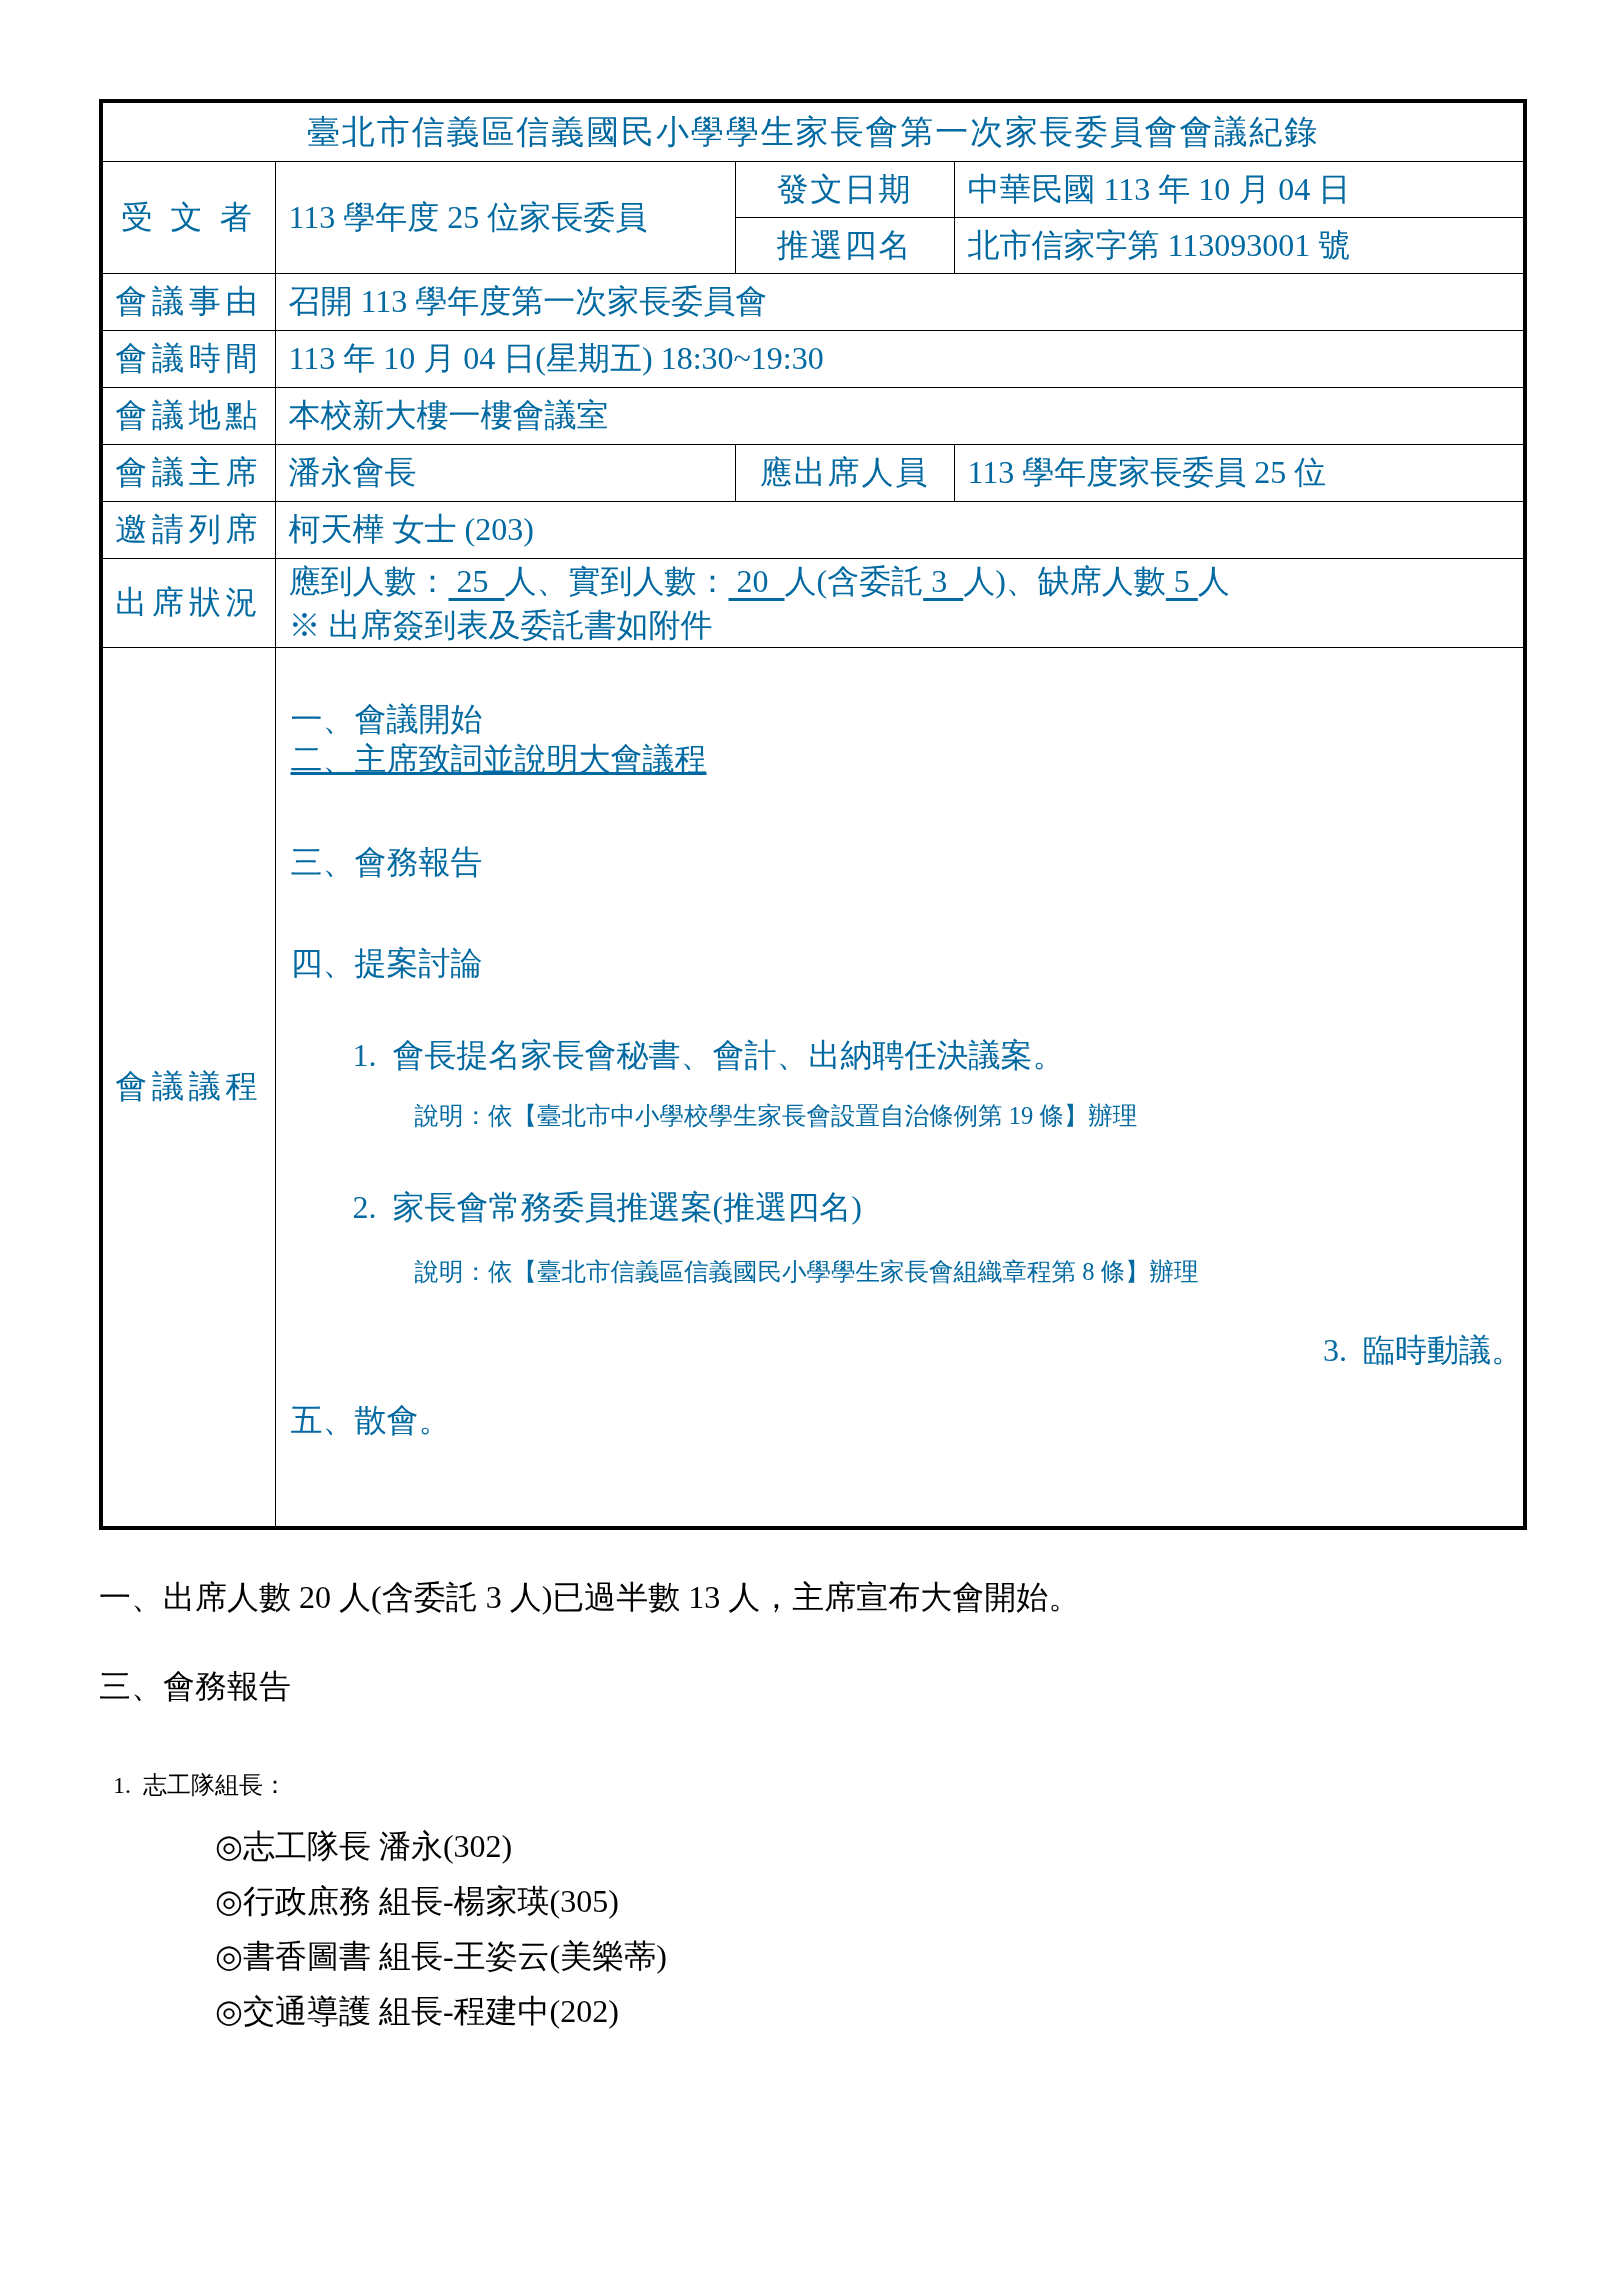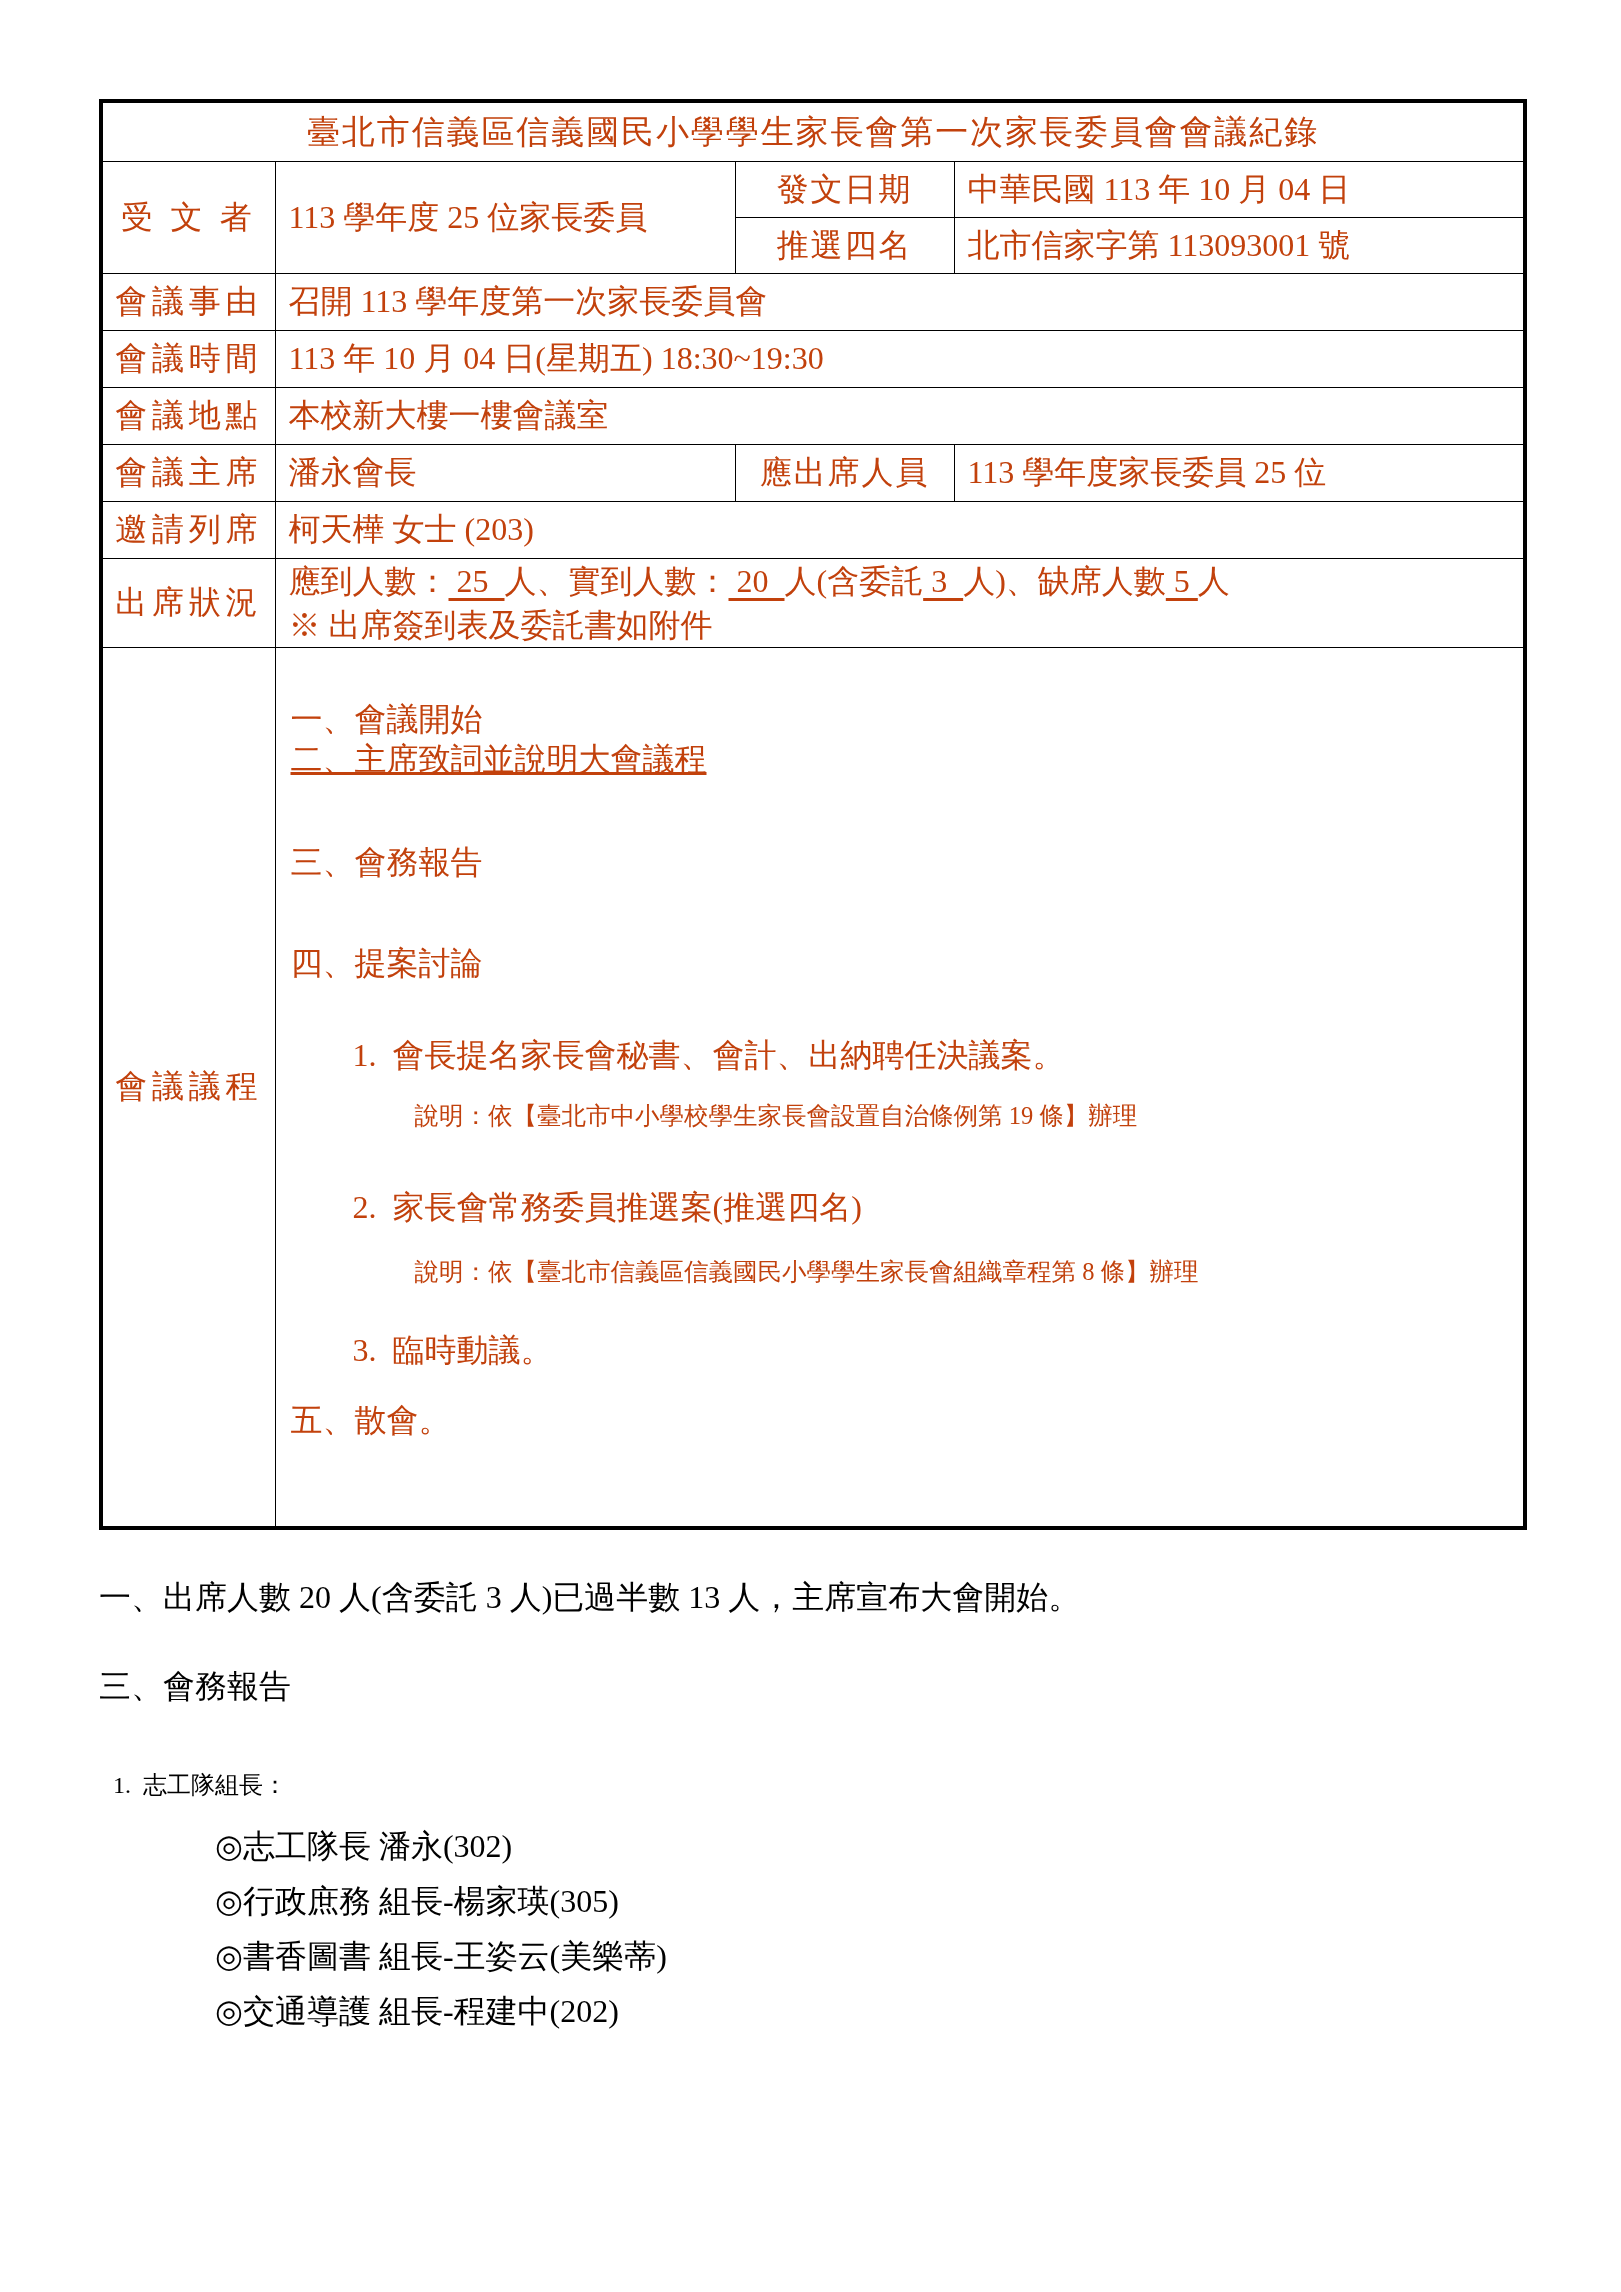--- a/index.html
+++ b/index.html
@@ -14,21 +14,21 @@
   
   .doc-table{
     position:absolute;left:99px;top:99px;
     width:1424px;height:1431px;
     border-collapse:collapse;table-layout:fixed;
     border:4.7px solid #000;
   }
   .doc-table td{
     border:1.9px solid #000;
     font-size:32px;
-    color:#c2410c;
+    color:#0369a1;
     padding:0 13px;
     vertical-align:middle;
     overflow:hidden;
   }
   tr.r-title td{
     height:58px;text-align:center;font-size:33px;letter-spacing:1.9px;padding:0;
   }
   td.lbl{
     text-align:center;letter-spacing:4.7px;padding:0 5.6px;
   }
@@ -48,21 +48,21 @@
   .ag-l1{padding-left:15px;}
   .ag-l2{padding-left:77px;}
   .ag-l3{font-size:24.5px;line-height:30px;padding-left:139px;}
   .mt-a{text-decoration:underline;}
   .mt-b{margin-top:63px;}
   .mt-c{margin-top:61px;}
   .mt-d{margin-top:52px;}
   .mt-e{margin-top:26px;}
   .mt-f{margin-top:56px;}
   .mt-g{margin-top:30px;}
-  .mt-h{margin-top:43px;}
+  .mt-h{margin-top:43px;text-align:right;}
   .mt-i{margin-top:30px;}
   
   .body-sec{position:absolute;left:0;top:1530px;width:1424px;}
   .para{
     margin:0;padding:0 56px 0 99px;
     font-size:32px;line-height:59px;
   }
   .p1{margin-top:38px;}
   .p2{margin-top:45px;}
   .p3{margin-top:30px;}

